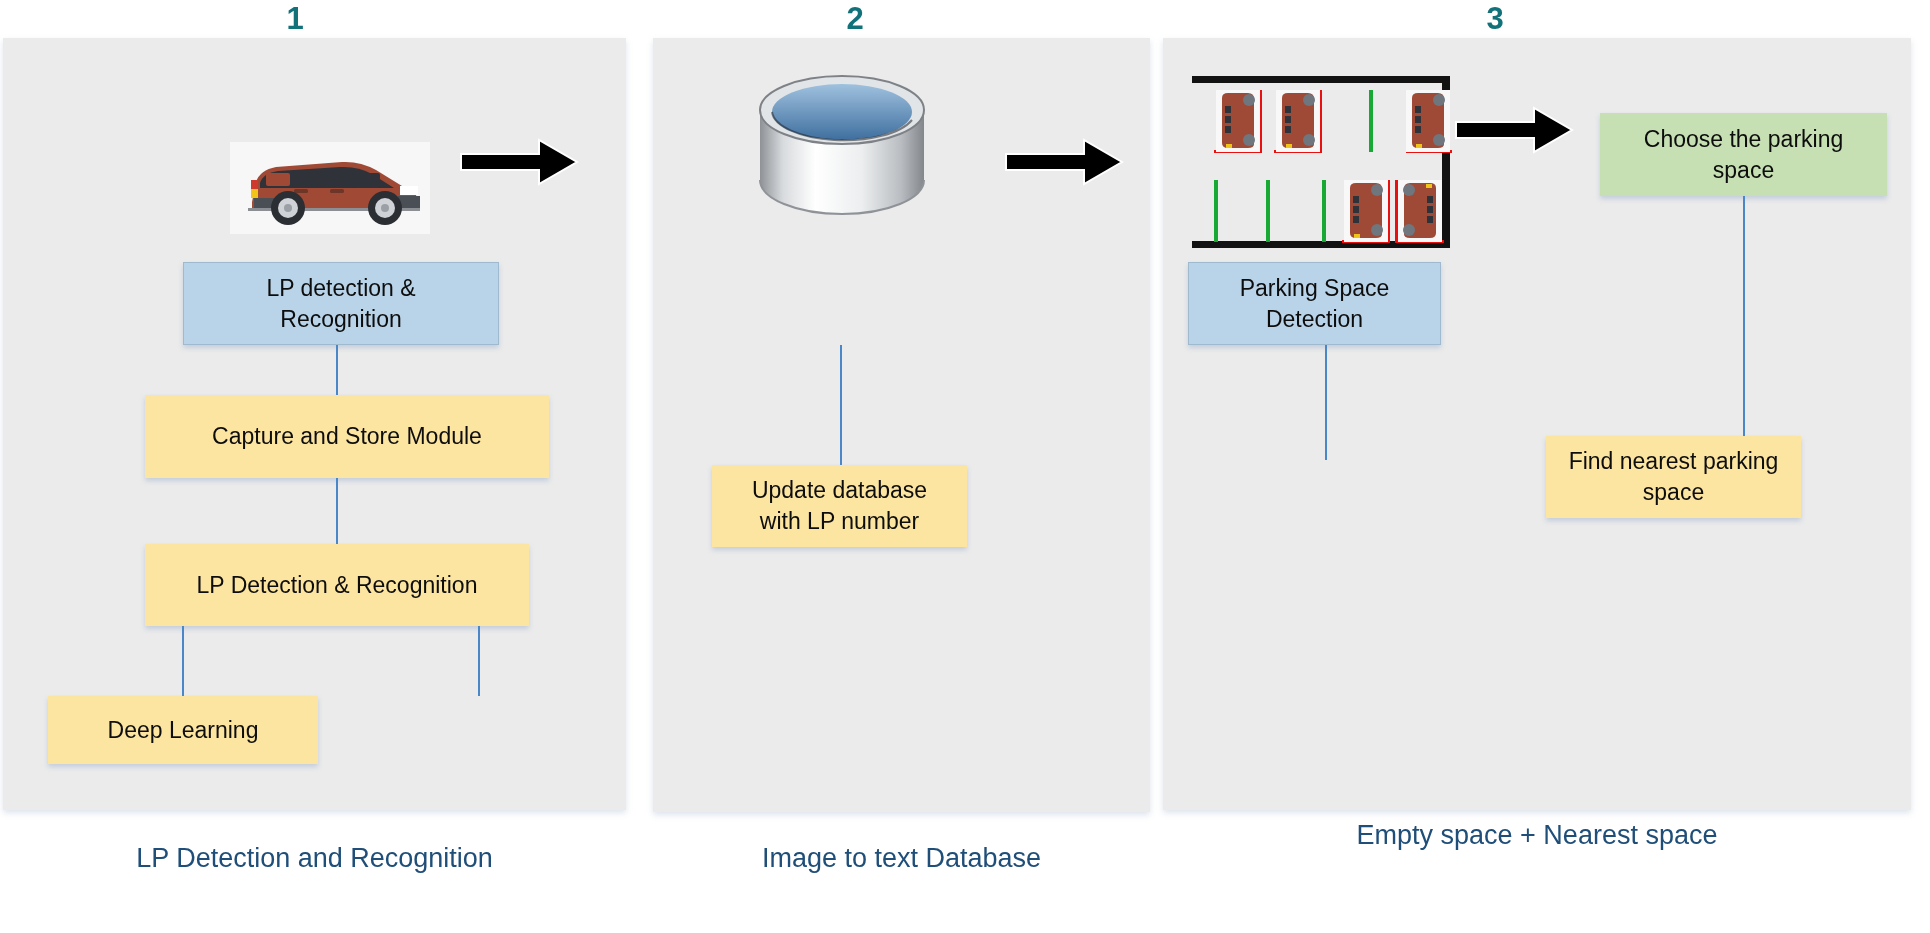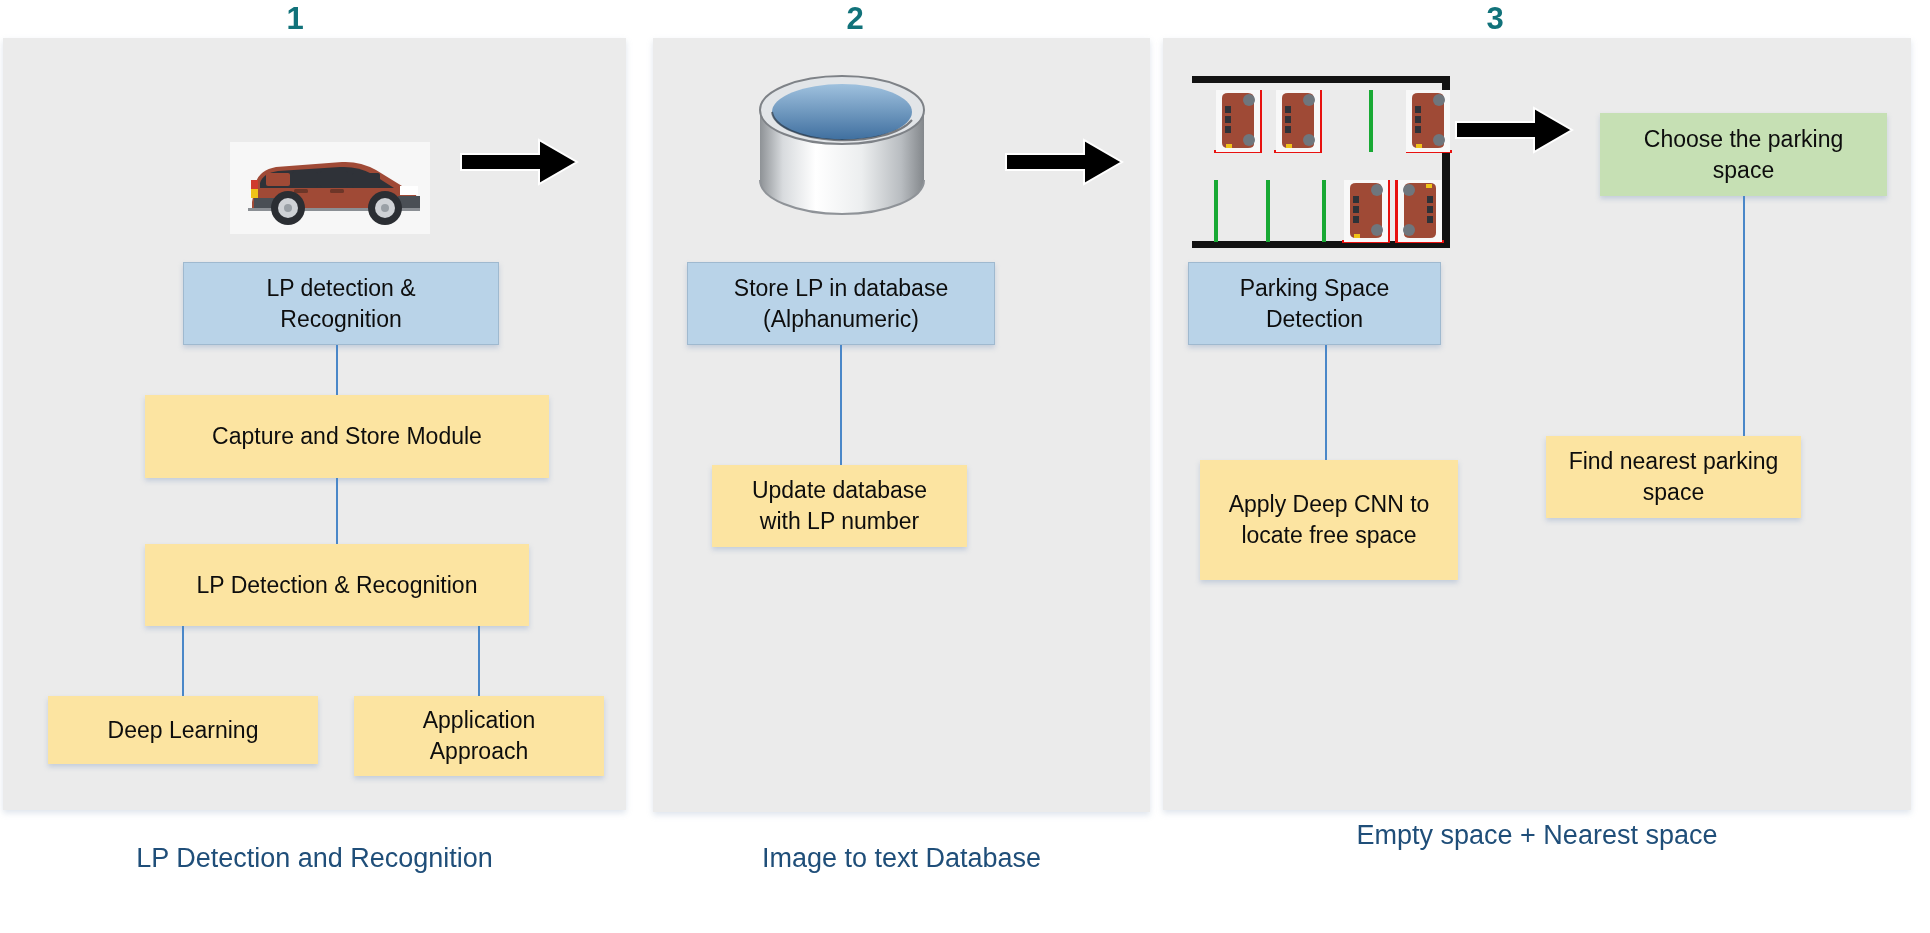--- a/index.html
+++ b/index.html
@@ -136,23 +136,20 @@
     <span>LP Detection &amp; Recognition</span>
   </div>
 
   <div class="conn" style="left:182px; top:626px; height:70px;"></div>
   <div class="conn" style="left:478px; top:626px; height:70px;"></div>
 
   <div class="box box-yellow" style="left:48px; top:696px; width:270px; height:68px;">
     <span>Deep Learning</span>
   </div>
 
-  <div class="box box-yellow" style="left:354px; top:696px; width:250px; height:80px;">
-    <span>Application Approach</span>
-  </div>
 
   <div class="caption" style="left:3px; top:838px; width:623px;">LP Detection and Recognition</div>
 
   <div class="panel" style="left:653px; top:38px; width:497px; height:774px;"></div>
 
   <div class="cyl" style="left:752px; top:62px; width:180px; height:160px;">
     <svg width="180" height="160" viewBox="0 0 180 160">
       <defs>
         <linearGradient id="bodyg" x1="0" y1="0" x2="1" y2="0">
           <stop offset="0" stop-color="#8e9296"></stop>
@@ -175,23 +172,20 @@
       <path d="M20 50 A72 30 0 0 0 160 58" fill="none" stroke="#20242a" stroke-width="2" opacity="0.55"></path>
     </svg>
   </div>
 
   <div class="arrow" style="left:1000px; top:132px; width:130px; height:60px;">
     <svg width="130" height="60" viewBox="0 0 130 60">
       <path d="M6 22 L84 22 L84 8 L122 30 L84 52 L84 38 L6 38 Z" fill="#000" stroke="#fff" stroke-width="2"></path>
     </svg>
   </div>
 
-  <div class="box box-blue" style="left:687px; top:262px; width:308px; height:83px;">
-    <span>Store LP in database (Alphanumeric)</span>
-  </div>
 
   <div class="conn" style="left:840px; top:345px; height:120px;"></div>
 
   <div class="box box-yellow" style="left:712px; top:465px; width:255px; height:82px;">
     <span>Update database with LP number</span>
   </div>
 
   <div class="caption" style="left:653px; top:838px; width:497px;">Image to text Database</div>
 
   <div class="panel" style="left:1163px; top:38px; width:748px; height:772px;"></div>
@@ -284,23 +278,20 @@
       <path d="M6 22 L84 22 L84 8 L122 30 L84 52 L84 38 L6 38 Z" fill="#000" stroke="#fff" stroke-width="2"></path>
     </svg>
   </div>
 
   <div class="box box-blue" style="left:1188px; top:262px; width:253px; height:83px;">
     <span>Parking Space Detection</span>
   </div>
 
   <div class="conn" style="left:1325px; top:345px; height:115px;"></div>
 
-  <div class="box box-yellow" style="left:1200px; top:460px; width:258px; height:120px;">
-    <span>Apply Deep CNN to locate free space</span>
-  </div>
 
   <div class="box box-green" style="left:1600px; top:113px; width:287px; height:83px;">
     <span>Choose the parking space</span>
   </div>
 
   <div class="conn" style="left:1743px; top:196px; height:240px;"></div>
 
   <div class="box box-yellow" style="left:1546px; top:436px; width:255px; height:82px;">
     <span>Find nearest parking space</span>
   </div>

